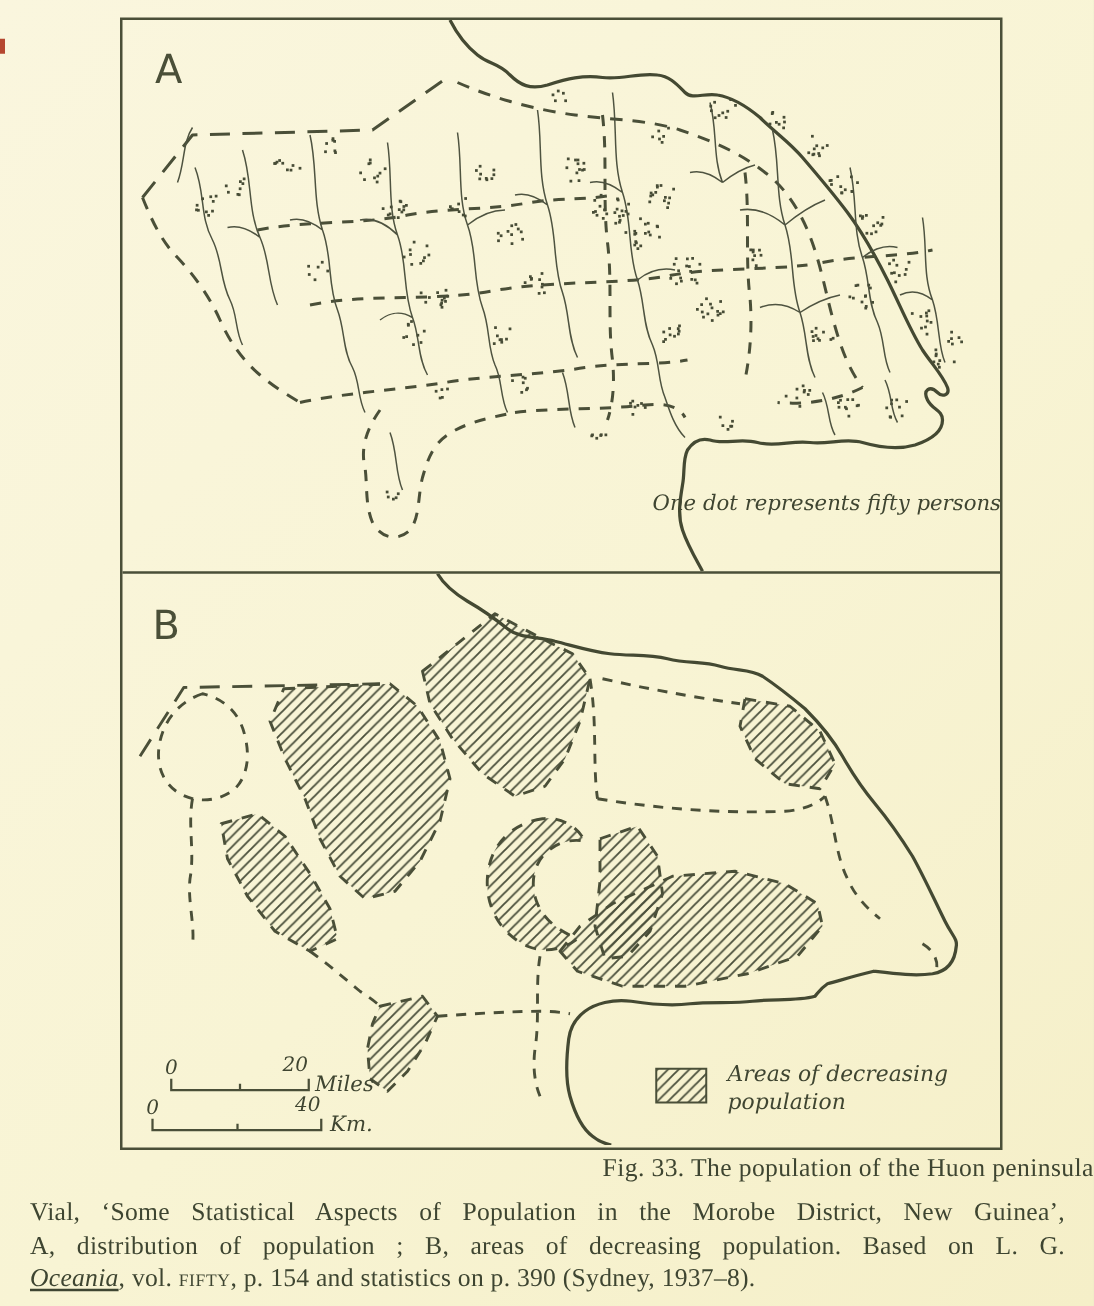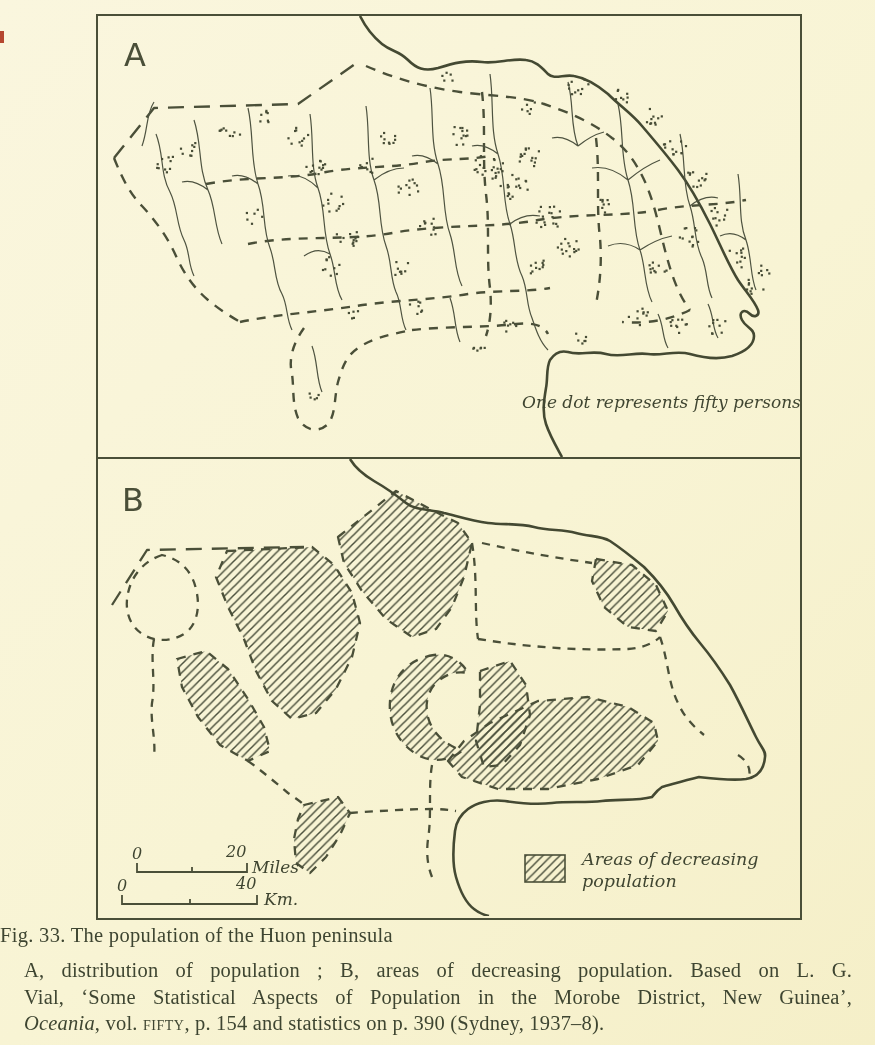--- a/index.html
+++ b/index.html
@@ -17,29 +17,29 @@
     position:absolute;left:96px;top:14px;width:702px;height:902px;
     border:2.5px solid #4a4f38;box-sizing:content-box;
   }
   .panel{display:block;}
   .panel-b-wrap{border-top:2.5px solid #4a4f38;}
   svg text{font-family:"DejaVu Serif", serif;fill:#3f4531;}
   .map-letter{font-size:32px;font-family:"DejaVu Sans", sans-serif;fill:#4a4f38;}
   .map-italic{font-style:italic;}
   .caption-title{
     position:absolute;top:924px;left:0;width:100%;
-    text-align:left;font-size:20.5px;letter-spacing:.3px;
+    text-align:right;font-size:20.5px;letter-spacing:.3px;
   }
   .caption-credit{
     position:absolute;top:957px;left:24px;width:828px;
     font-size:20.5px;line-height:1.3;letter-spacing:.2px;
   }
   .credit-line{display:block;}
   .credit-line.just{text-align:justify;text-align-last:justify;}
-  .seg-italic{font-style:italic;}
+  .seg-italic{font-style:italic;text-decoration:underline;}
   .seg-smallcaps{font-variant:small-caps;letter-spacing:.5px;}
 </style>
 </head>
 <body>
 
 <div class="page">
   <div class="scan-mark"></div>
 
   <div class="figure-box">
 
@@ -594,17 +594,17 @@
         <rect x="427" y="396" width="40" height="27" fill="url(#hatchP)" stroke="#4a4f38" stroke-width="1.6"></rect>
         <text class="map-italic" x="484" y="406" font-size="17.5">Areas of decreasing</text>
         <text class="map-italic" x="484" y="428" font-size="17.5">population</text>
       </g>
     </svg>
     </div>
   </div>
 
   <div class="caption-title">Fig. 33. The population of the Huon peninsula</div>
   <div class="caption-credit" id="credit">
+      <span class="credit-line just"><span>Vial, ‘Some Statistical Aspects of Population in the Morobe District, New Guinea’,</span></span>
       <span class="credit-line just"><span>A, distribution of population ; B, areas of decreasing population. Based on L. G.</span></span>
-      <span class="credit-line just"><span>Vial, ‘Some Statistical Aspects of Population in the Morobe District, New Guinea’,</span></span>
       <span class="credit-line"><span class="seg-italic">Oceania</span><span>, vol. </span><span class="seg-smallcaps">fifty</span><span>, p. 154 and statistics on p. 390 (Sydney, 1937–8).</span></span>
     </div>
 </div>
 
 </body></html>

